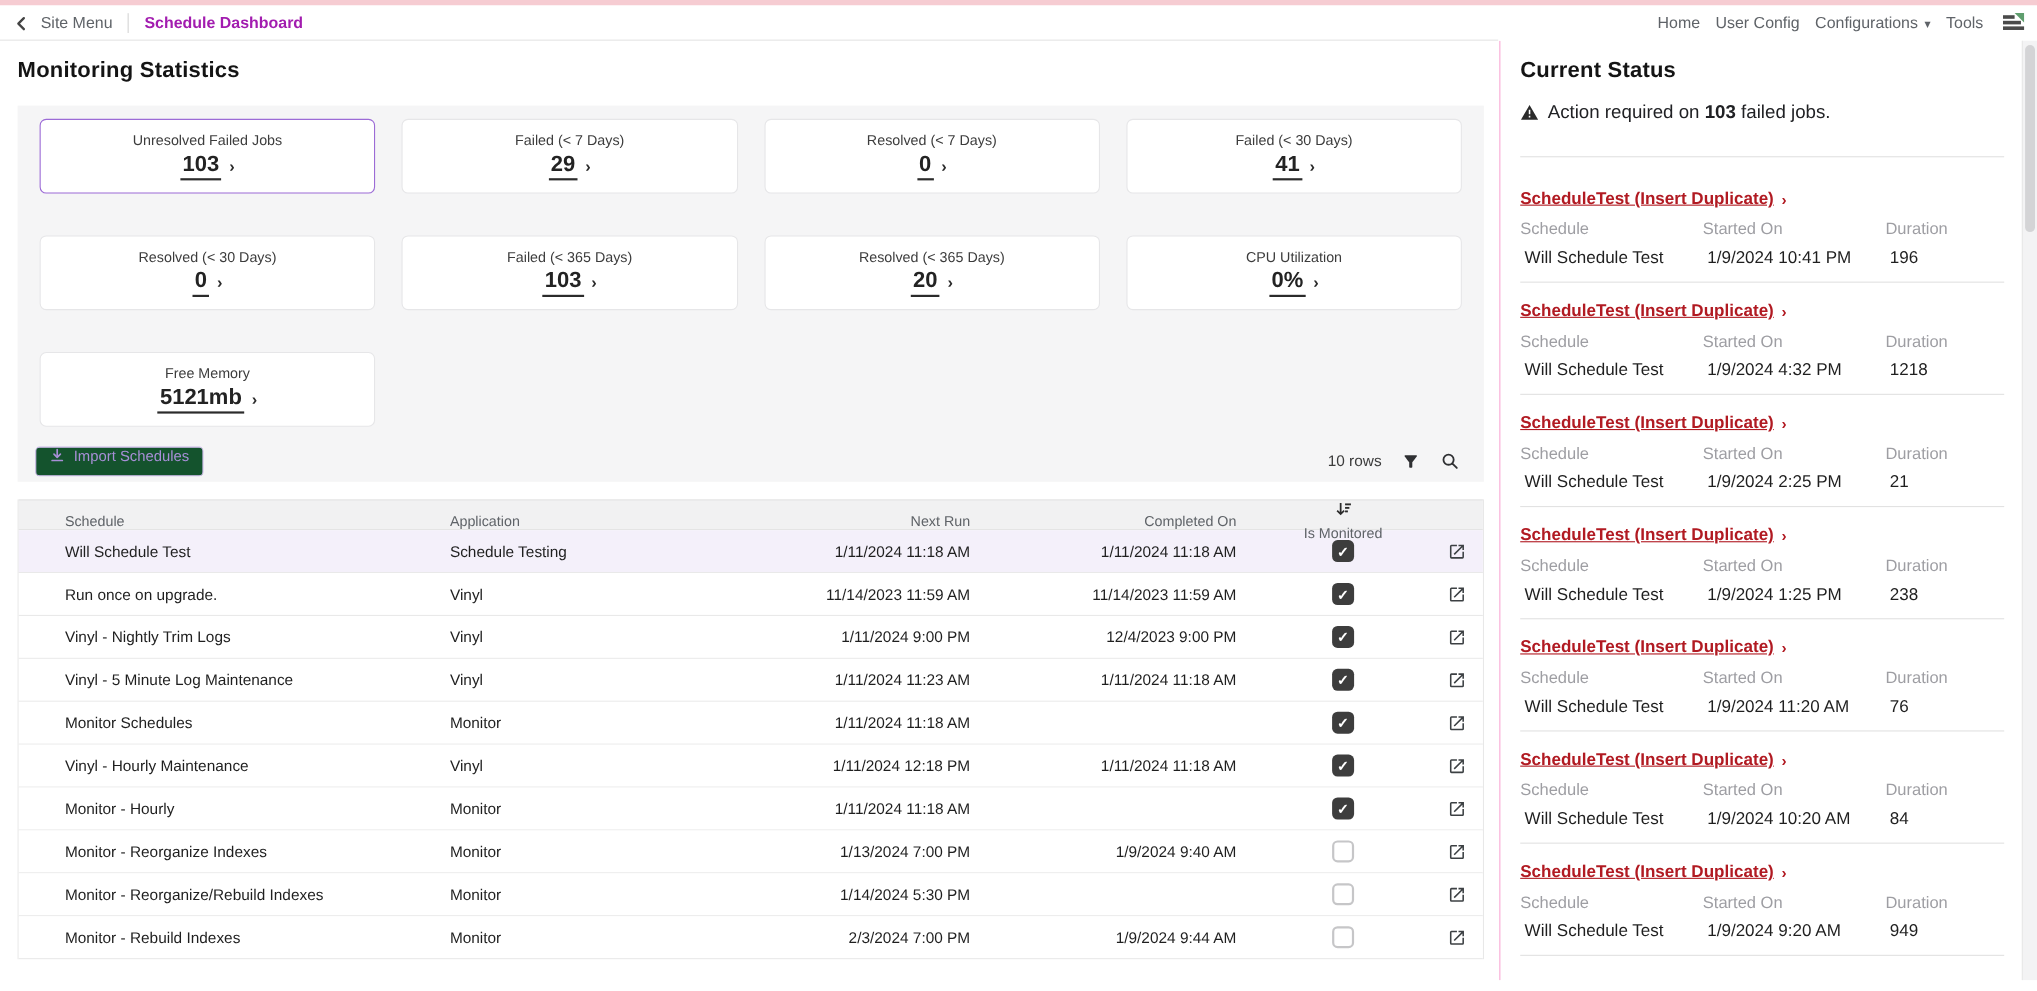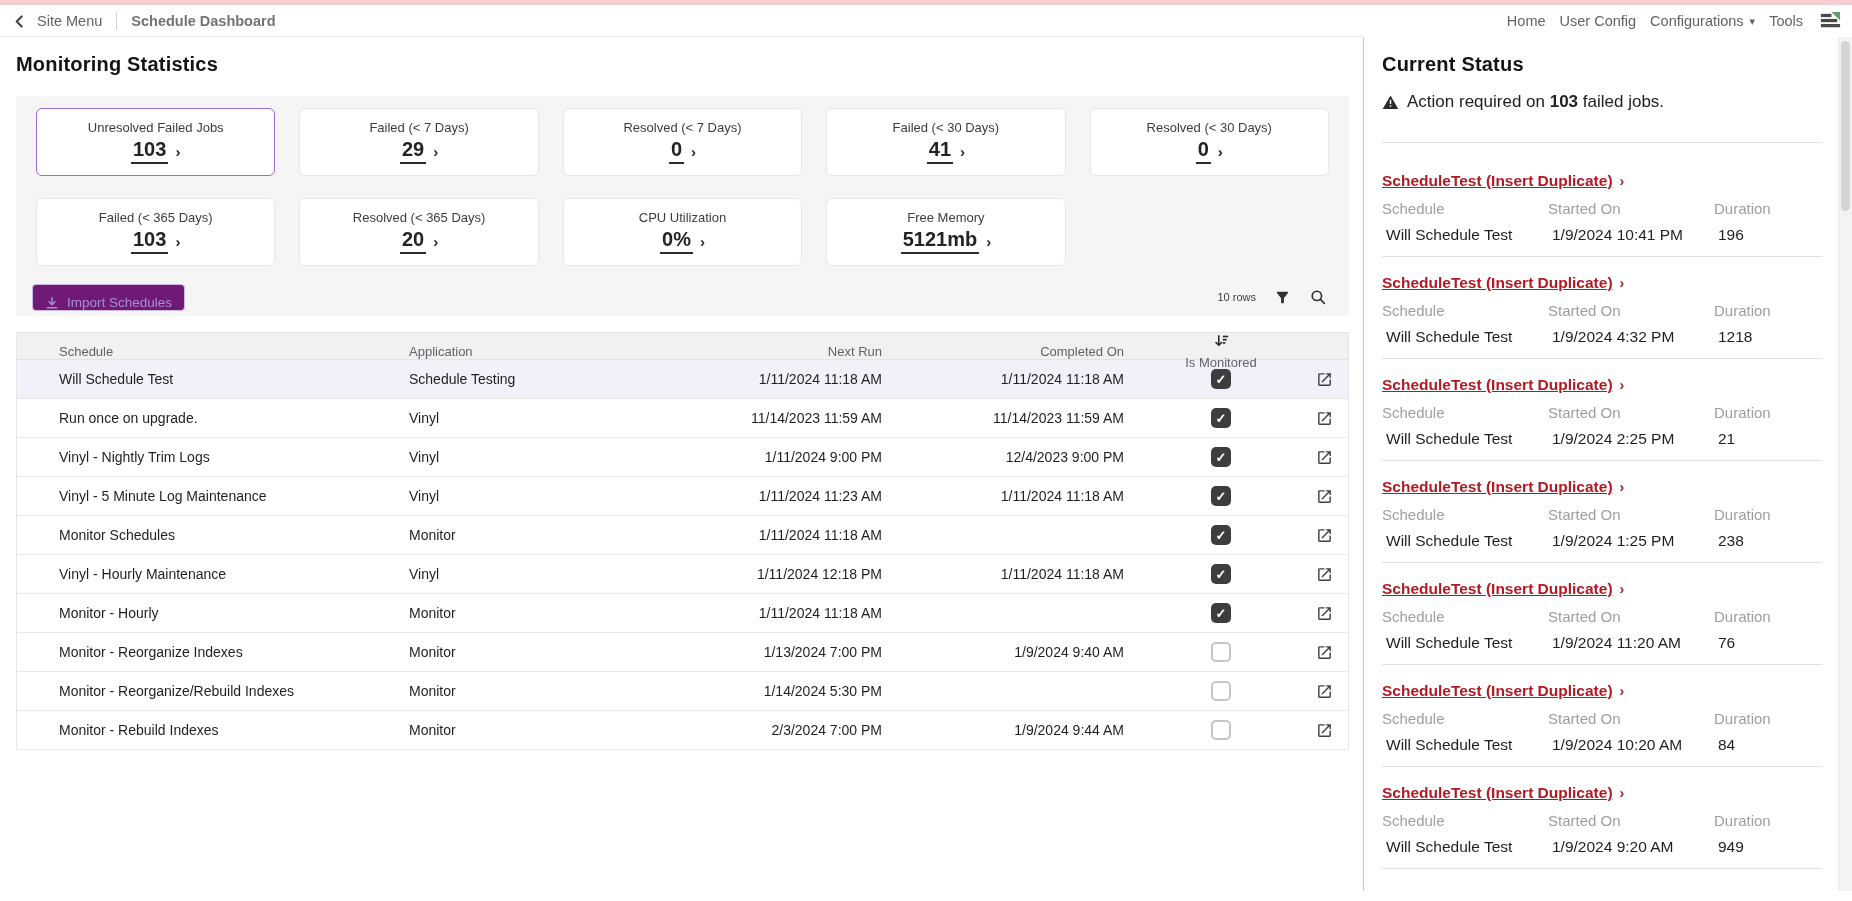--- a/index.html
+++ b/index.html
@@ -8,51 +8,51 @@
 
   .top-strip { height:5px; background:#f6ccd2; }
 
   
   .navbar { position:relative; height:32px; display:flex; align-items:center; padding:0 10px 0 12px; background:#fff; }
   .nav-underline { position:absolute; left:0; bottom:0; width:1362px; height:1px; background:#e4e4e4; }
   .nav-left { display:flex; align-items:center; gap:10px; }
   .back-chevron { display:flex; align-items:center; cursor:pointer; }
   .nav-back { font-size:14.5px; color:#5f6368; text-decoration:none; cursor:pointer; }
   .nav-sep { width:1px; height:18px; background:#d4d4d4; margin:0 4px; }
-  .nav-title { font-size:14.5px; font-weight:700; color:#737373; }
+  .nav-title { font-size:14.5px; font-weight:700; color:#a21caf; }
   .nav-right { margin-left:auto; display:flex; align-items:center; gap:14px; }
   .nav-right a { font-size:14.5px; color:#5f6368; text-decoration:none; cursor:pointer; display:inline-flex; align-items:center; gap:6px; }
   .caret { font-size:11px; color:#5f6368; }
   .logo { display:flex; align-items:center; margin-left:2px; cursor:pointer; }
 
   
   .content { display:flex; height:854px; }
   .main { width:1363px; padding:6px 14px 0 16px; }
   .section-title { font-size:20px; font-weight:700; color:#141414; letter-spacing:.2px; }
   .section-title.first { margin:10px 0 20px; }
   .section-title.second { margin:36px 0 22px; }
 
   
   .stats-panel { background:#f5f5f6; padding:12px 20px; }
-  .cards { display:grid; grid-template-columns:repeat(5,1fr); gap:22px 24px; }
+  .cards { display:grid; grid-template-columns:repeat(4,1fr); gap:38px 24px; }
   .card { background:#fff; border:1px solid #e6e6e8; border-radius:6px; height:68px;
     display:flex; flex-direction:column; align-items:center; justify-content:center; gap:3px; cursor:pointer; }
   .card.selected { border:1px solid #9c6bd6; }
   .card-label { font-size:13px; color:#3c3c3c; }
   .card-value { display:flex; align-items:center; gap:7px; }
   .value-link { font-size:20px; font-weight:700; color:#232323; border-bottom:2px solid #2b2b2b; padding:0 2px 1px; cursor:pointer; }
   .chev { font-size:15px; font-weight:700; color:#2b2b2b; }
 
   
   .toolbar { background:#f5f5f6; height:38px; display:flex; align-items:center; justify-content:space-between; padding:0 22px 0 16px; margin-bottom:16px; }
-  .import-btn { display:inline-flex; align-items:flex-end; gap:8px; height:27px; padding:0 12px;
-    background:#701a75; border:1px solid #ccbae9; border-radius:4px; color:#a78fd6; font-size:13.5px;
+  .import-btn { display:inline-flex; align-items:flex-start; gap:8px; height:27px; padding:0 12px;
+    background:#14532d; border:1px solid #ccbae9; border-radius:4px; color:#a78fd6; font-size:13.5px;
     font-family:"Liberation Sans", sans-serif; cursor:pointer; }
   .toolbar-right { display:flex; align-items:center; gap:18px; }
-  .rowcount { font-size:11px; color:#3c3c3c; }
+  .rowcount { font-size:14px; color:#3c3c3c; }
   .icon-btn { display:inline-flex; align-items:center; justify-content:center; cursor:pointer; }
 
   
   .table { border-left:1px solid #e6e6e6; border-right:1px solid #e6e6e6; }
   .thead, .trow { display:grid; grid-template-columns:392px 300px 190px 242px 160px 1fr; align-items:center; }
   .thead { height:28px; background:#f1f1f2; border-top:1px solid #e3e3e3; border-bottom:1px solid #e3e3e3;
     color:#5f6368; font-size:13px; }
   .trow { height:39px; background:#fff; border-bottom:1px solid #e9e9e9; font-size:14px; color:#1f1f1f; }
   .trow.highlighted { background:#f4f0fa; }
   .td-schedule, .th-schedule { padding-left:42px; }

